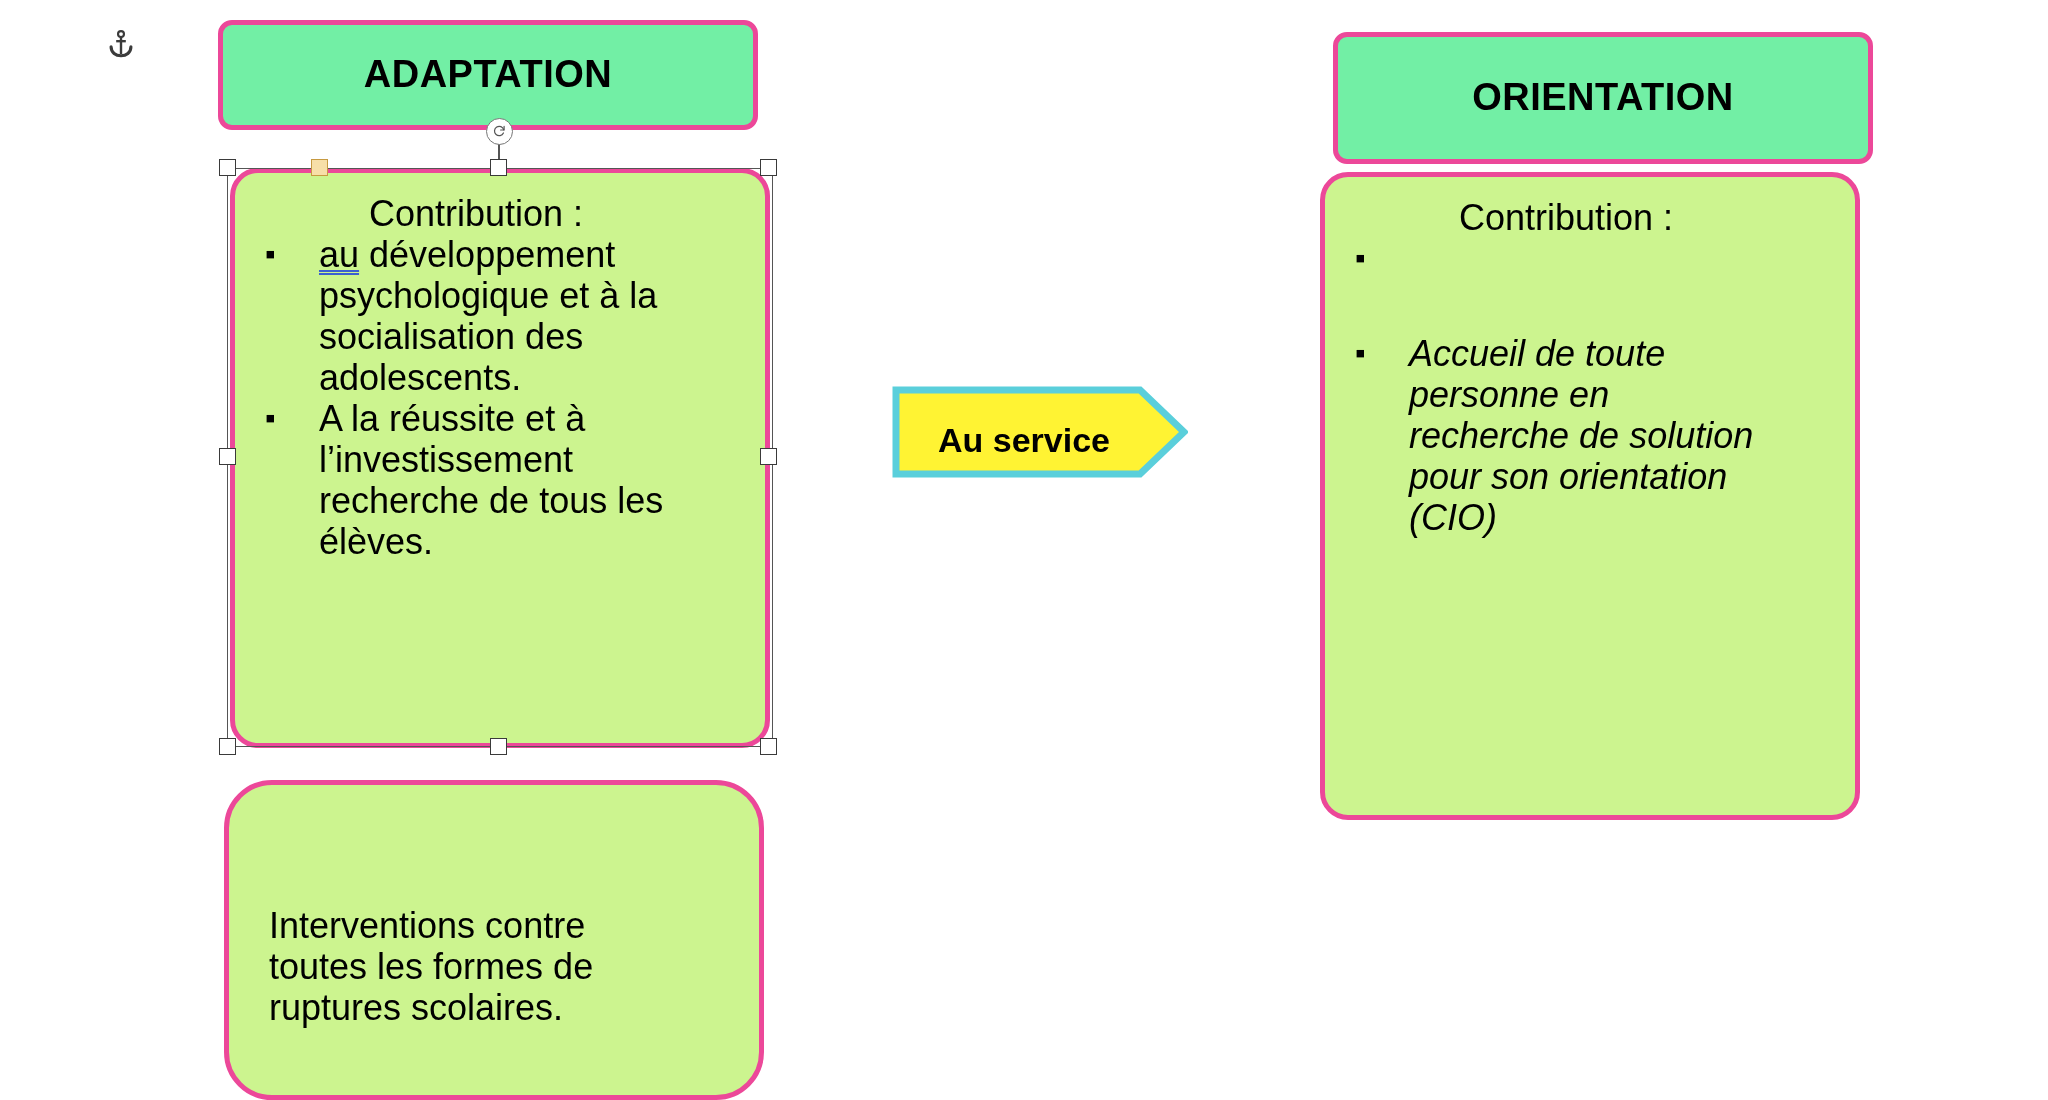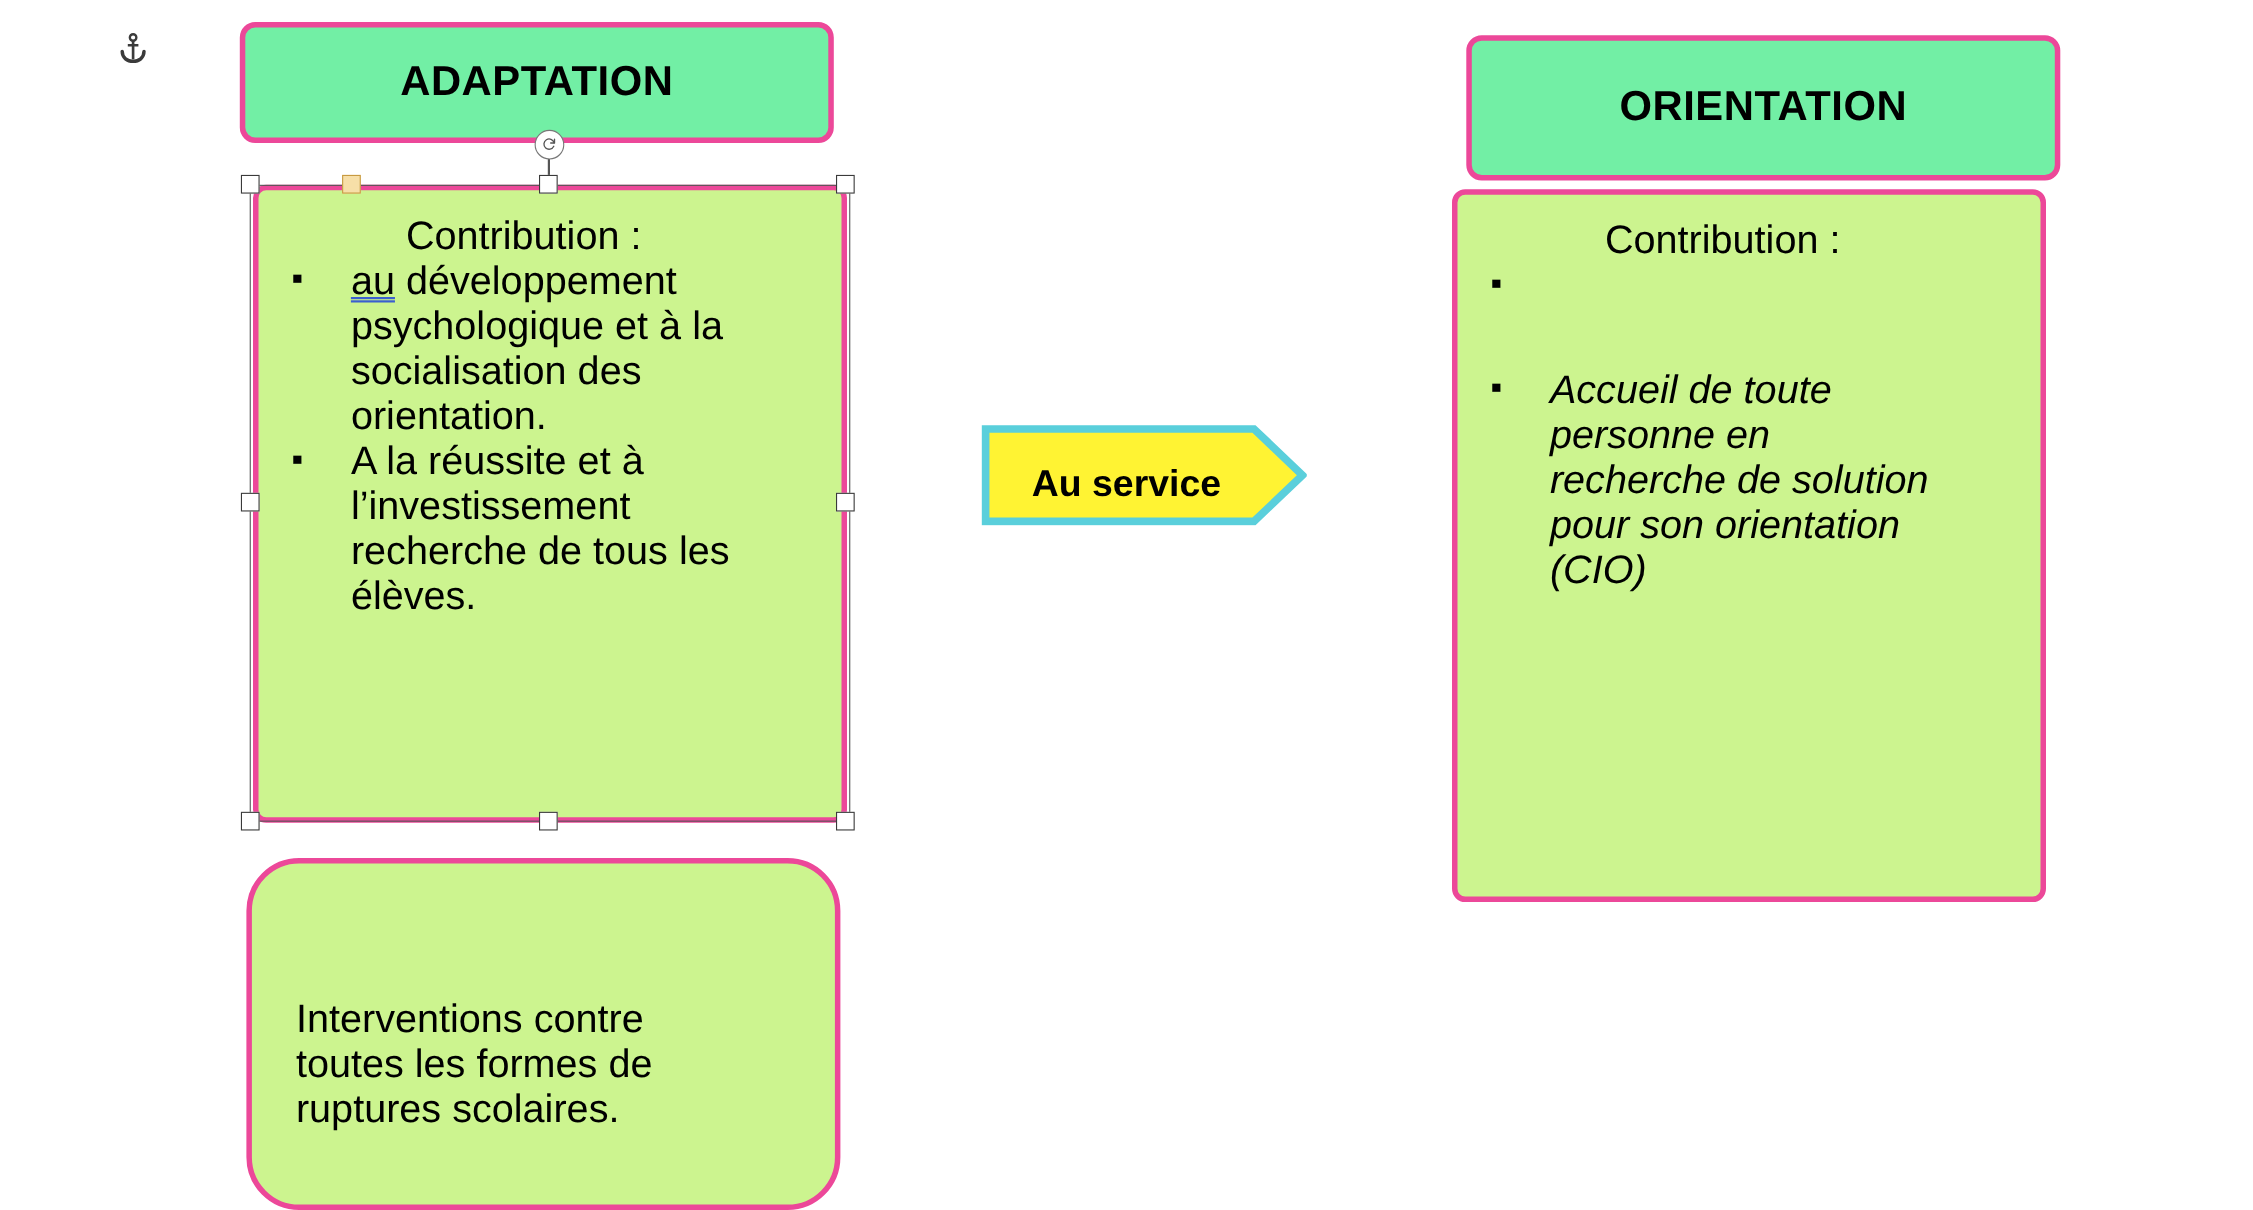--- a/index.html
+++ b/index.html
@@ -48,21 +48,21 @@
   .header-box .header-label {
     font-size: 38px;
     font-weight: bold;
     color: #000000;
     letter-spacing: 0.5px;
     line-height: 1.1;
     text-align: center;
   }
 
   .body-box {
-    border-radius: 12px;
+    border-radius: 28px;
   }
   .body-box.small-radius {
     border-radius: 48px;
   }
 
   .content {
     position: absolute;
     left: 0;
     top: 0;
     color: #000000;
@@ -191,21 +191,21 @@
   <div class="shape body-box" style="left:230px; top:168px; width:540px; height:580px;">
     <div class="content" style="left:30px; top:20px; width:480px;">
       <p class="lead" style="margin-left:104px;">Contribution :</p>
       <ul class="bullets">
         <li>
           <div class="bullet-row">
             <span class="bullet-mark">▪</span>
             <span class="bullet-text"><span class="spell-underline">au</span><span> développement
 psychologique et à la
 socialisation des
-orientation.</span></span>
+adolescents.</span></span>
           </div>
         </li>
         <li>
           <div class="bullet-row">
             <span class="bullet-mark">▪</span>
             <span class="bullet-text">A la réussite et à
 l’investissement
 recherche de tous les
 élèves.</span>
           </div>

